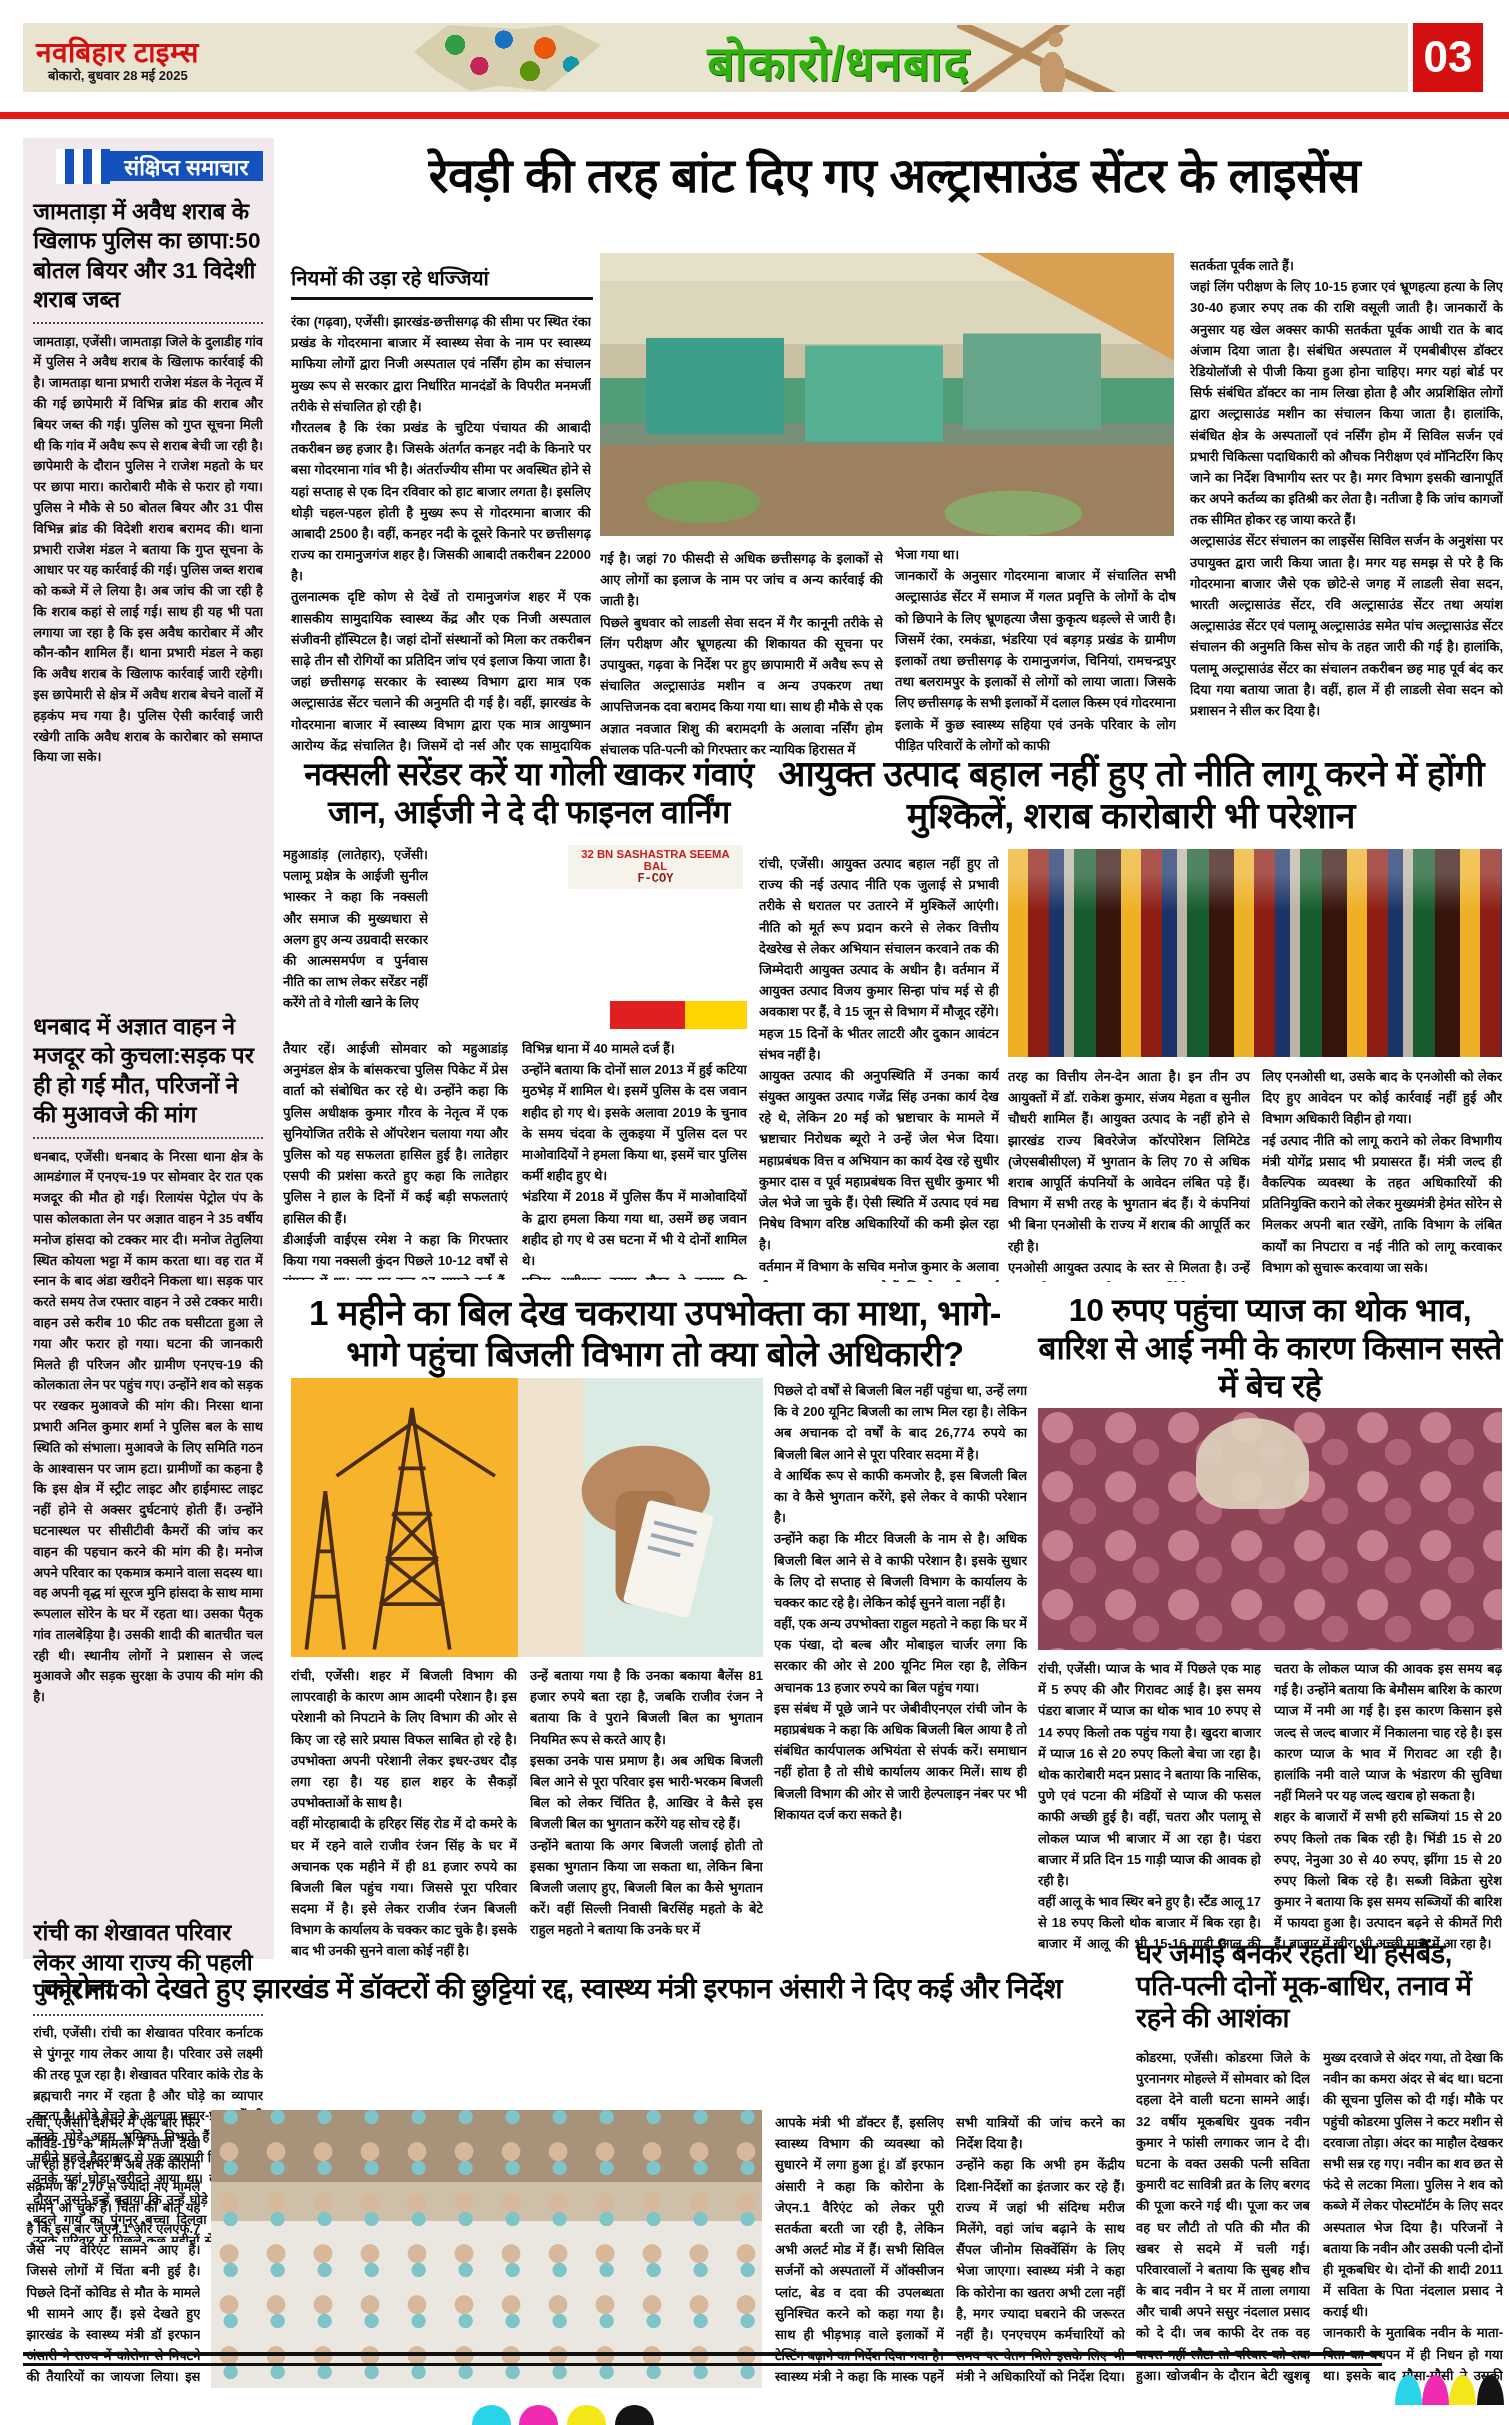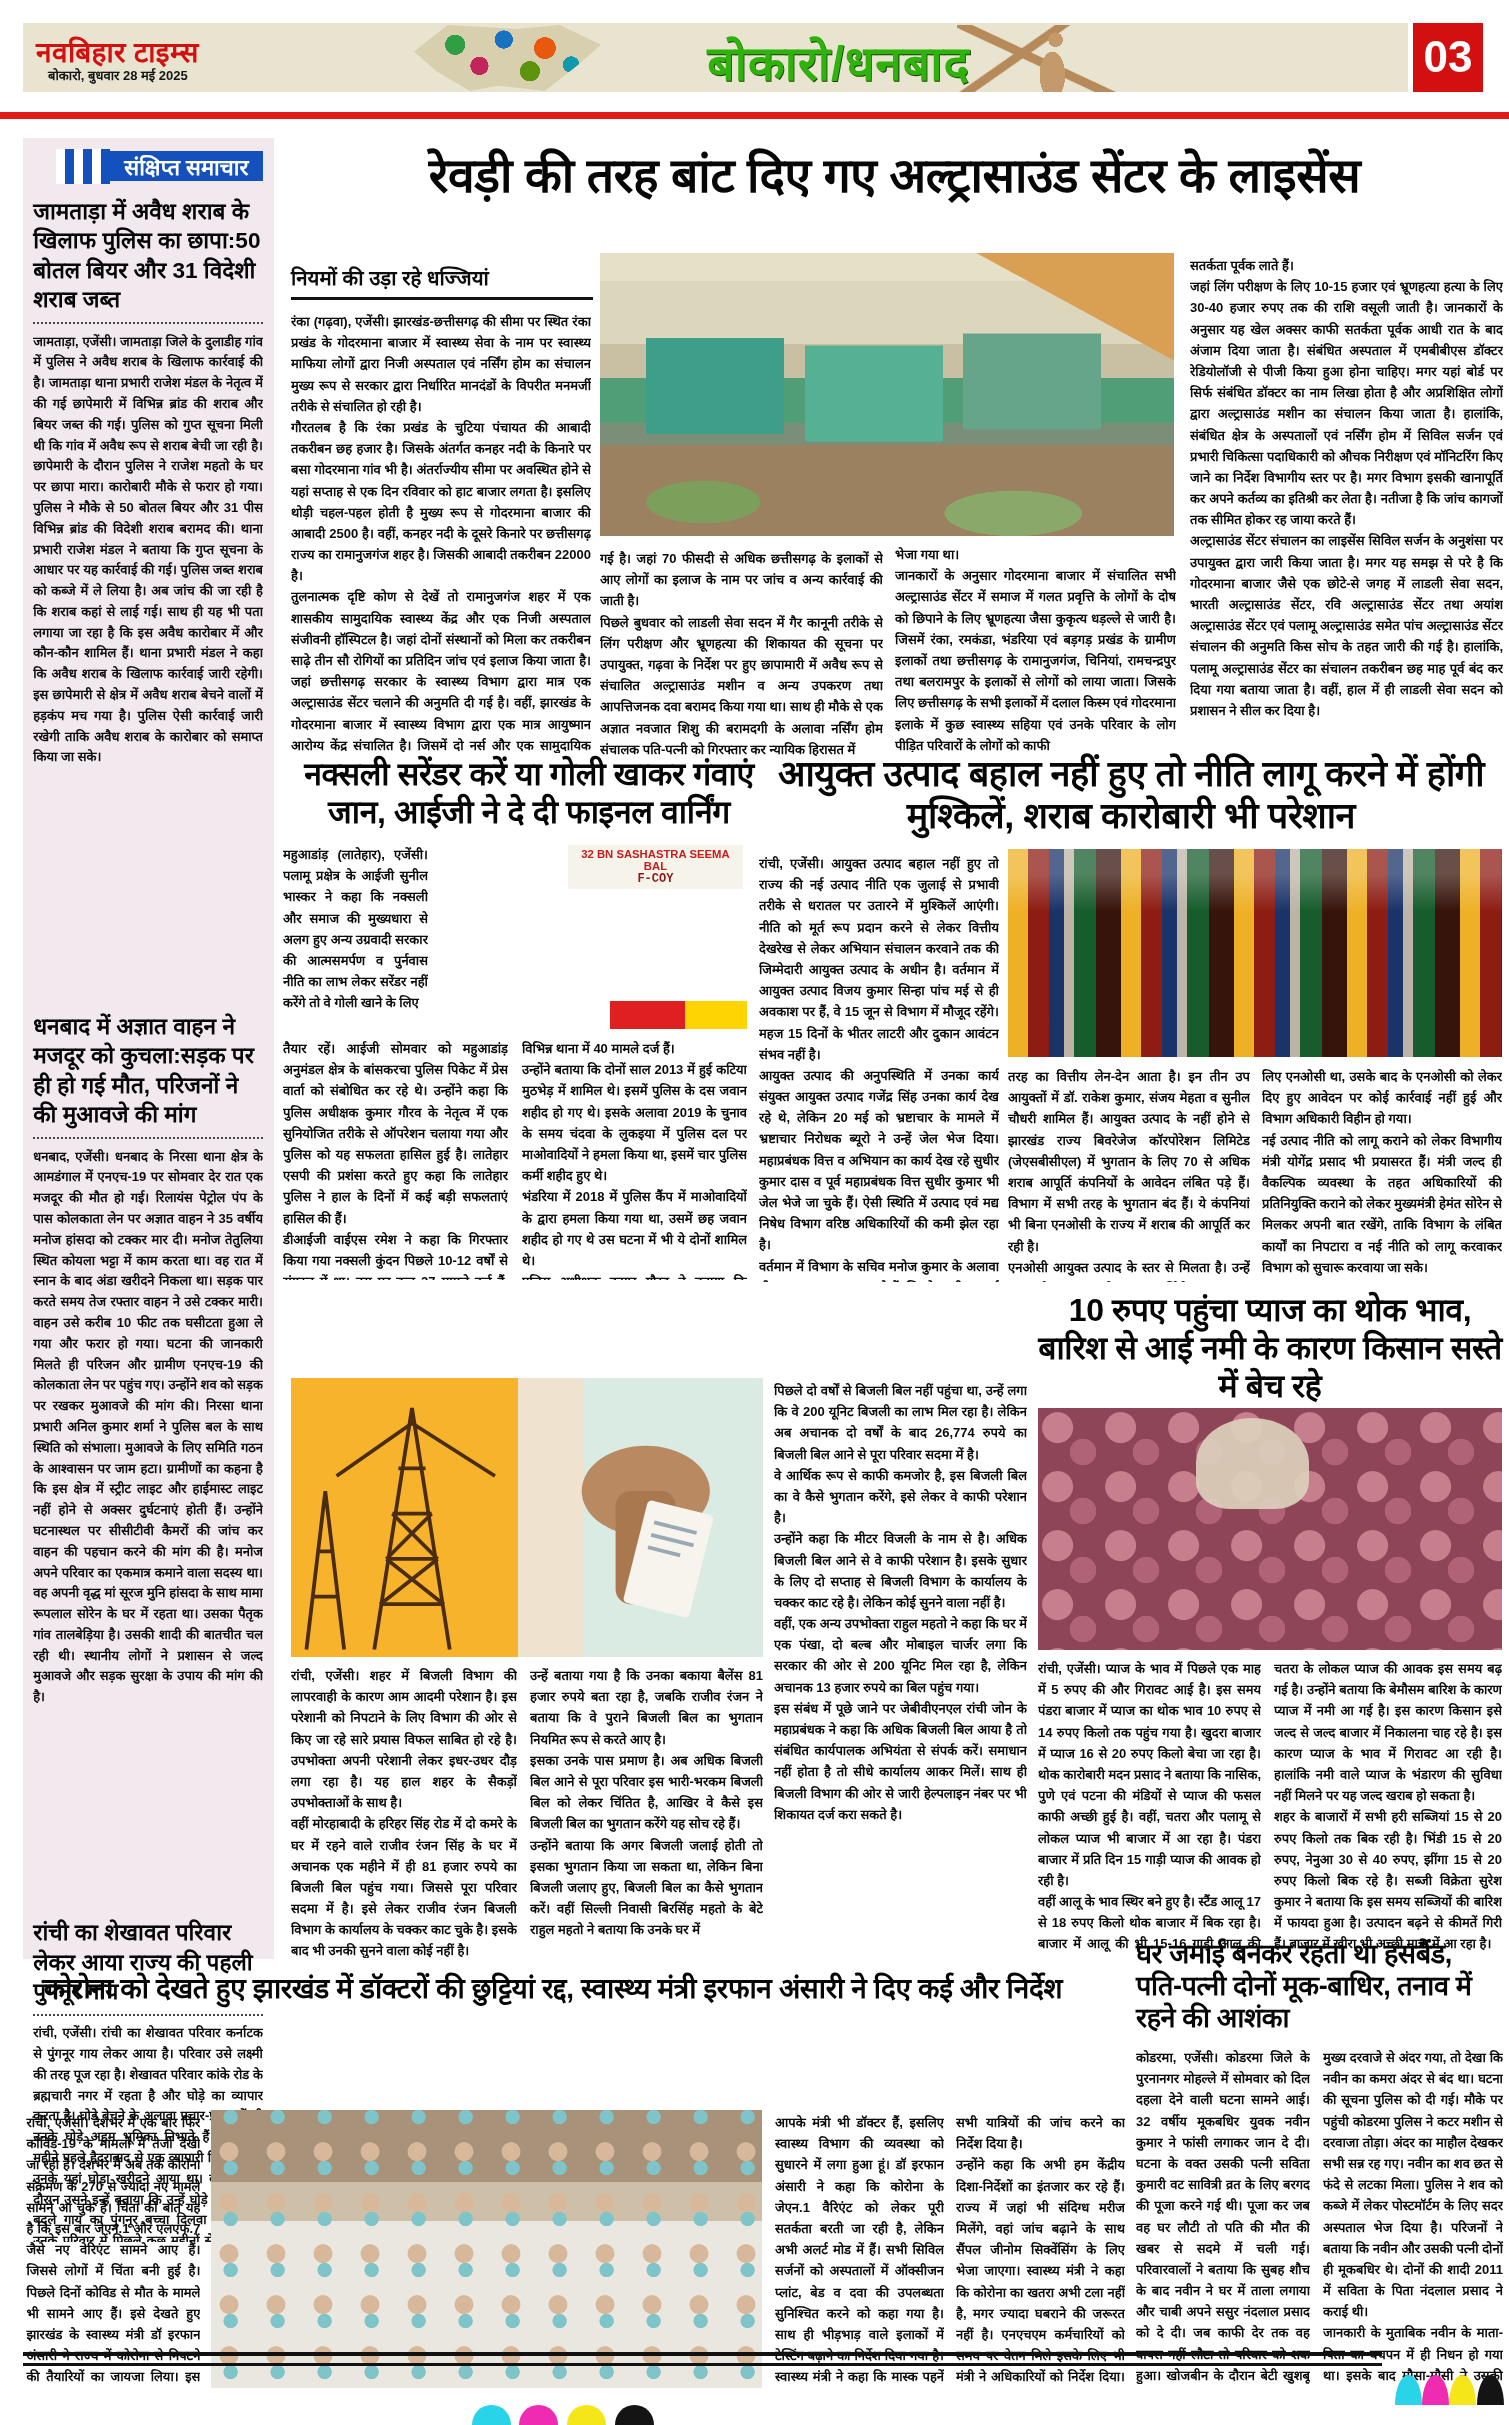--- a/index.html
+++ b/index.html
@@ -158,20 +158,21 @@
   <div class="hl" style="left:759px; top:753px; width:744px; font-size:36px;">आयुक्त उत्पाद बहाल नहीं हुए तो नीति लागू करने में होंगी मुश्किलें, शराब कारोबारी भी परेशान</div>
   <div class="col" style="left:759px; top:853px; width:240px; height:429px;">रांची, एजेंसी। आयुक्त उत्पाद बहाल नहीं हुए तो राज्य की नई उत्पाद नीति एक जुलाई से प्रभावी तरीके से धरातल पर उतारने में मुश्किलें आएंगी। नीति को मूर्त रूप प्रदान करने से लेकर वित्तीय देखरेख से लेकर अभियान संचालन करवाने तक की जिम्मेदारी आयुक्त उत्पाद के अधीन है। वर्तमान में आयुक्त उत्पाद विजय कुमार सिन्हा पांच मई से ही अवकाश पर हैं, वे 15 जून से विभाग में मौजूद रहेंगे। महज 15 दिनों के भीतर लाटरी और दुकान आवंटन संभव नहीं है।
 आयुक्त उत्पाद की अनुपस्थिति में उनका कार्य संयुक्त आयुक्त उत्पाद गजेंद्र सिंह उनका कार्य देख रहे थे, लेकिन 20 मई को भ्रष्टाचार के मामले में भ्रष्टाचार निरोधक ब्यूरो ने उन्हें जेल भेज दिया। महाप्रबंधक वित्त व अभियान का कार्य देख रहे सुधीर कुमार दास व पूर्व महाप्रबंधक वित्त सुधीर कुमार भी जेल भेजे जा चुके हैं। ऐसी स्थिति में उत्पाद एवं मद्य निषेध विभाग वरिष्ठ अधिकारियों की कमी झेल रहा है।
 वर्तमान में विभाग के सचिव मनोज कुमार के अलावा तीन उप आयुक्त उत्पाद बचे हैं, जिनके अधीन न नई नीति संचालन है और न हीं किसी</div>
   <div class="photo liquor-photo"></div>
   <div class="col" style="left:1008px; top:1066px; width:242px; height:216px;">तरह का वित्तीय लेन-देन आता है। इन तीन उप आयुक्तों में डॉ. राकेश कुमार, संजय मेहता व सुनील चौधरी शामिल हैं। आयुक्त उत्पाद के नहीं होने से झारखंड राज्य बिवरेजेज कॉरपोरेशन लिमिटेड (जेएसबीसीएल) में भुगतान के लिए 70 से अधिक शराब आपूर्ति कंपनियों के आवेदन लंबित पड़े हैं। विभाग में सभी तरह के भुगतान बंद हैं। ये कंपनियां भी बिना एनओसी के राज्य में शराब की आपूर्ति कर रही है।
 एनओसी आयुक्त उत्पाद के स्तर से मिलता है। उन्हें 31 मार्च 2025 तक ही शराब आपूर्ति के</div>
   <div class="col" style="left:1262px; top:1066px; width:240px; height:216px;">लिए एनओसी था, उसके बाद के एनओसी को लेकर दिए हुए आवेदन पर कोई कार्रवाई नहीं हुई और विभाग अधिकारी विहीन हो गया।
 नई उत्पाद नीति को लागू कराने को लेकर विभागीय मंत्री योगेंद्र प्रसाद भी प्रयासरत हैं। मंत्री जल्द ही वैकल्पिक व्यवस्था के तहत अधिकारियों की प्रतिनियुक्ति कराने को लेकर मुख्यमंत्री हेमंत सोरेन से मिलकर अपनी बात रखेंगे, ताकि विभाग के लंबित कार्यों का निपटारा व नई नीति को लागू करवाकर विभाग को सुचारू करवाया जा सके।</div>
 
+  <div class="hl" style="left:283px; top:1292px; width:744px; font-size:35px;">1 महीने का बिल देख चकराया उपभोक्ता का माथा, भागे-भागे पहुंचा बिजली विभाग तो क्या बोले अधिकारी?</div>
   <div class="photo power-photo">
     <svg width="472" height="279" viewBox="0 0 625 370">
       <g stroke="#4a2c12" stroke-width="5" fill="none">
         <path d="M110 360 L160 40 L210 360"></path>
         <path d="M118 300 L202 300 M126 240 L194 240 M134 180 L186 180 M142 120 L178 120"></path>
         <path d="M118 300 L194 240 M202 300 L126 240 M126 240 L186 180 M194 240 L134 180"></path>
         <path d="M60 130 L160 60 L270 130"></path>
         <path d="M20 360 L45 150 L70 360 M28 290 L62 290 M33 230 L57 230"></path>
       </g>
       <ellipse cx="470" cy="150" rx="85" ry="60" fill="#b98a62"></ellipse>

